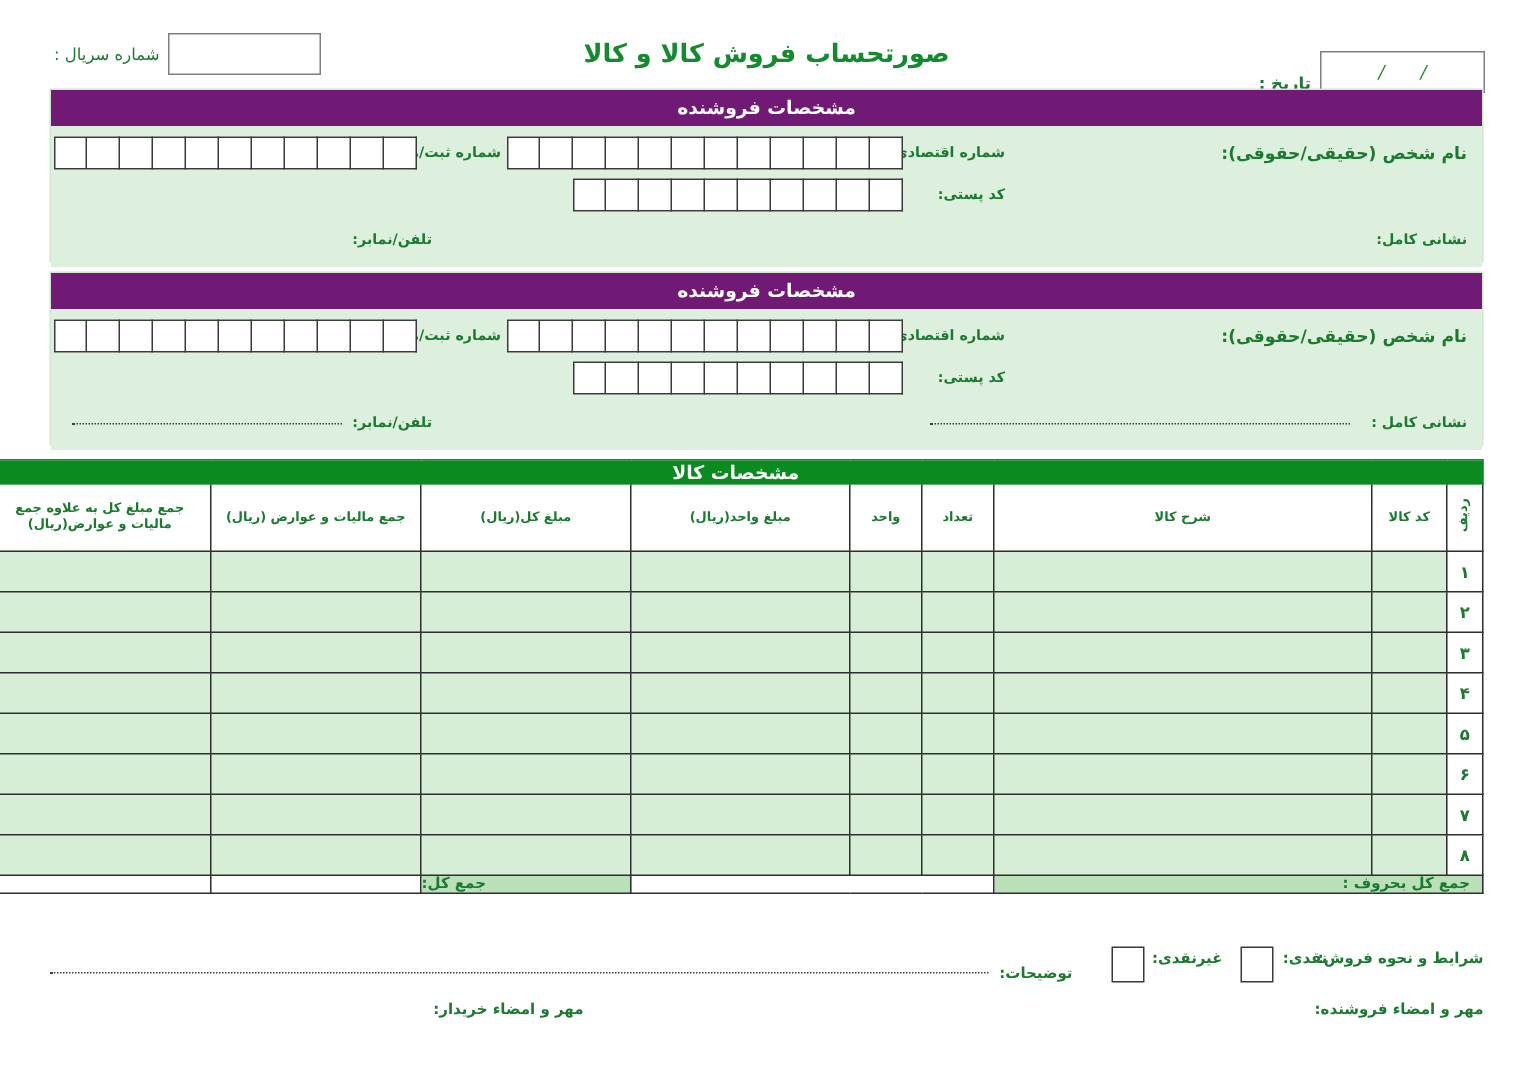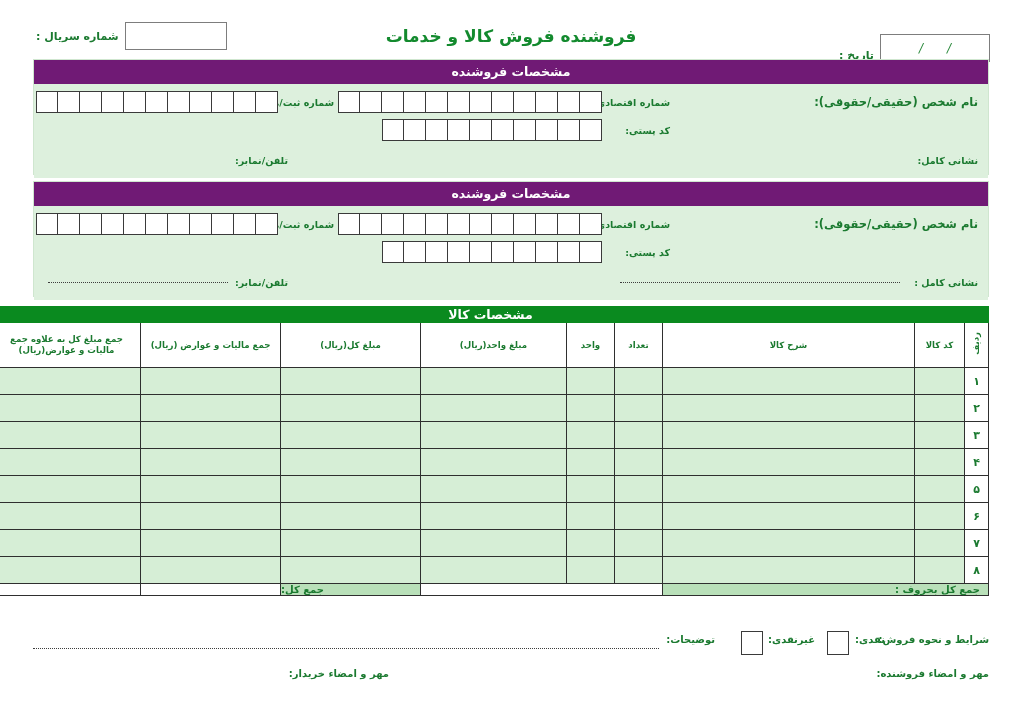--- a/index.html
+++ b/index.html
@@ -13,21 +13,21 @@
   .page{position:relative;width:1022px;height:712px;box-sizing:border-box;}
 
   
   .topbar{
     position:absolute;left:0;top:8px;width:1022px;height:44px;
   }
   .serial-wrap{
     position:absolute;right:auto;left:36px;top:14px;
     display:flex;align-items:center;gap:6px;flex-direction:row-reverse;
   }
-  .serial-label{font-size:11px;font-weight:bold;color:#1b7a30;white-space:nowrap;}
+  .serial-label{font-size:11px;font-weight:normal;color:#1b7a30;white-space:nowrap;}
   .serial-box{
     width:100px;height:26px;border:1px solid #7d7d7d;background:#fff;
   }
   .doc-title{
     position:absolute;left:0;right:0;top:18px;text-align:center;
     font-size:17px;font-weight:bold;color:#138a2e;letter-spacing:0px;
   }
   .date-wrap{
     position:absolute;right:32px;top:26px;
     display:flex;align-items:flex-end;gap:6px;flex-direction:row-reverse;
@@ -127,21 +127,21 @@
 
 <div class="page">
 
   <div class="topbar">
 
     <div class="serial-wrap">
       <span class="serial-label">شماره سریال :</span>
       <div class="serial-box"></div>
     </div>
 
-    <div class="doc-title">فروشنده فروش کالا و خدمات</div>
+    <div class="doc-title">صورتحساب فروش کالا و کالا</div>
 
     <div class="date-wrap">
       <span class="date-label">تاریخ :</span>
       <div class="date-box">
         <span>/</span>
         <span>/</span>
       </div>
     </div>
   </div>
 
@@ -399,21 +399,21 @@
       </tfoot>
     </table>
   </div>
 
   <div class="foot terms-row" style="top:632px;">
     <span class="terms-label">شرایط و نحوه فروش:</span>
     <span class="pay-label" style="right:104px;">نقدی:</span>
     <div class="pay-box" style="right:140px;top:-1px;"></div>
     <span class="pay-label" style="right:174px;">غیرنقدی:</span>
     <div class="pay-box" style="right:226px;top:-1px;"></div>
-    <span class="desc-label" style="right:274px;">توضیحات:</span>
+    <span class="desc-label" style="right:274px;margin-top:10px;">توضیحات:</span>
     <div class="desc-dots" style="right:330px;width:626px;"></div>
   </div>
 
   <div class="foot sign-row" style="top:668px;">
     <span class="sign-seller">مهر و امضاء فروشنده:</span>
     <span class="sign-buyer">مهر و امضاء خریدار:</span>
   </div>
 
 </div>
 

